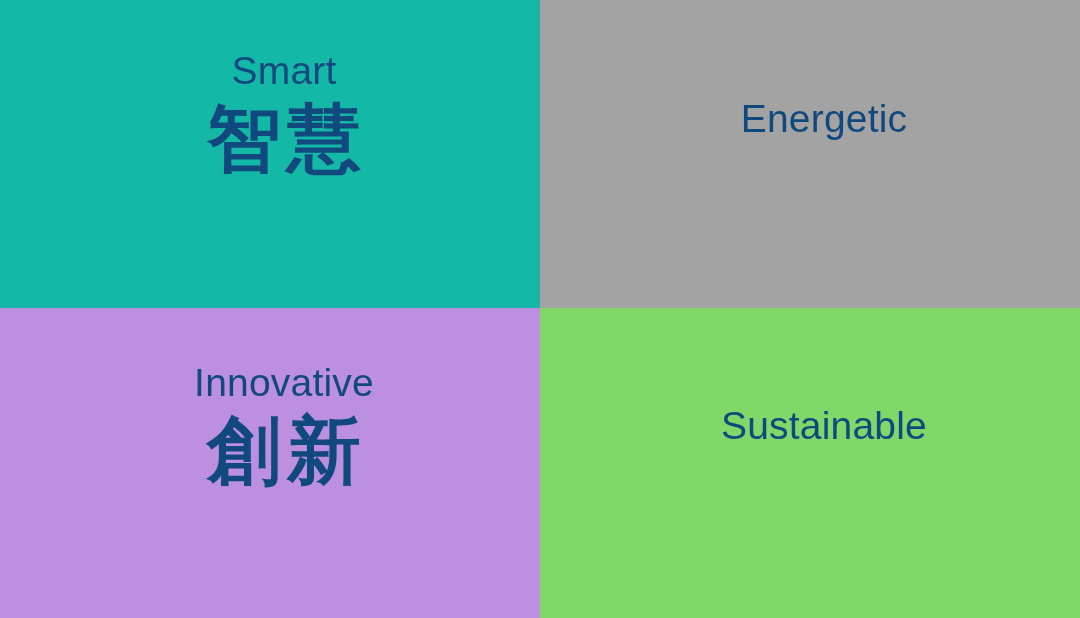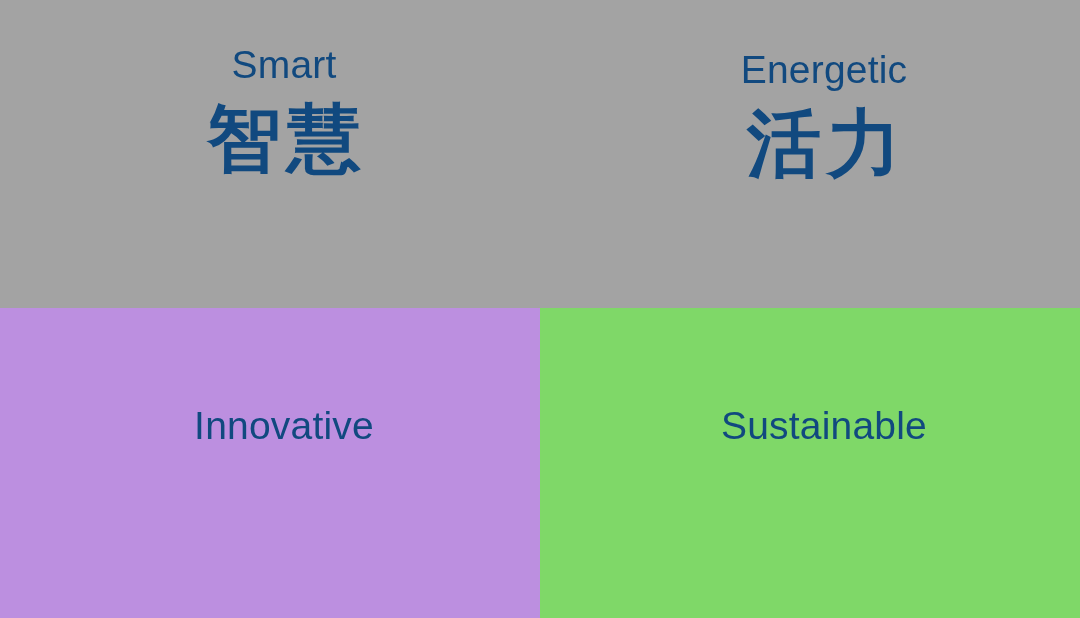--- a/index.html
+++ b/index.html
@@ -42,51 +42,51 @@
     white-space: nowrap;
     margin: 0 0 6px 0;
   }
   .label-zh {
     font-size: 74px;
     font-weight: 700;
     line-height: 1.05;
     letter-spacing: 6px;
     text-indent: 6px;
     white-space: nowrap;
-    margin: 10px;
+    margin: 4px;
     font-family: "DejaVu Sans", "Liberation Sans", sans-serif;
   }
   
   #q-smart .text-block       { transform: translate(14px, -38px); }
   #q-energetic .text-block   { transform: translate(14px, -33px); }
   #q-innovative .text-block  { transform: translate(14px, -35px); }
   #q-sustainable .text-block { transform: translate(14px, -35px); }
 </style>
 </head>
 <body>
 
 <div id="poster" style="color: rgb(17, 73, 127); width: 1080px; height: 618px;">
 
-  <div class="quadrant" id="q-smart" style="background-color: #a3a3a3;">
+  <div class="quadrant" id="q-smart" style="background-color: #14b8a6;">
     <div class="text-block">
       <div class="label-en">Smart</div>
       <div class="label-zh">智慧</div>
     </div>
   </div>
 
   <div class="quadrant" id="q-energetic" style="background-color: #a3a3a3;">
     <div class="text-block">
       <div class="label-en">Energetic</div>
-      <div class="label-zh">活力</div>
     </div>
   </div>
 
   <div class="quadrant" id="q-innovative" style="background-color: rgb(188, 143, 224);">
     <div class="text-block">
       <div class="label-en">Innovative</div>
+      <div class="label-zh">創新</div>
     </div>
   </div>
 
   <div class="quadrant" id="q-sustainable" style="background-color: rgb(127, 216, 104); align-items: center;">
     <div class="text-block">
       <div class="label-en">Sustainable</div>
     </div>
   </div>
 
 </div>

